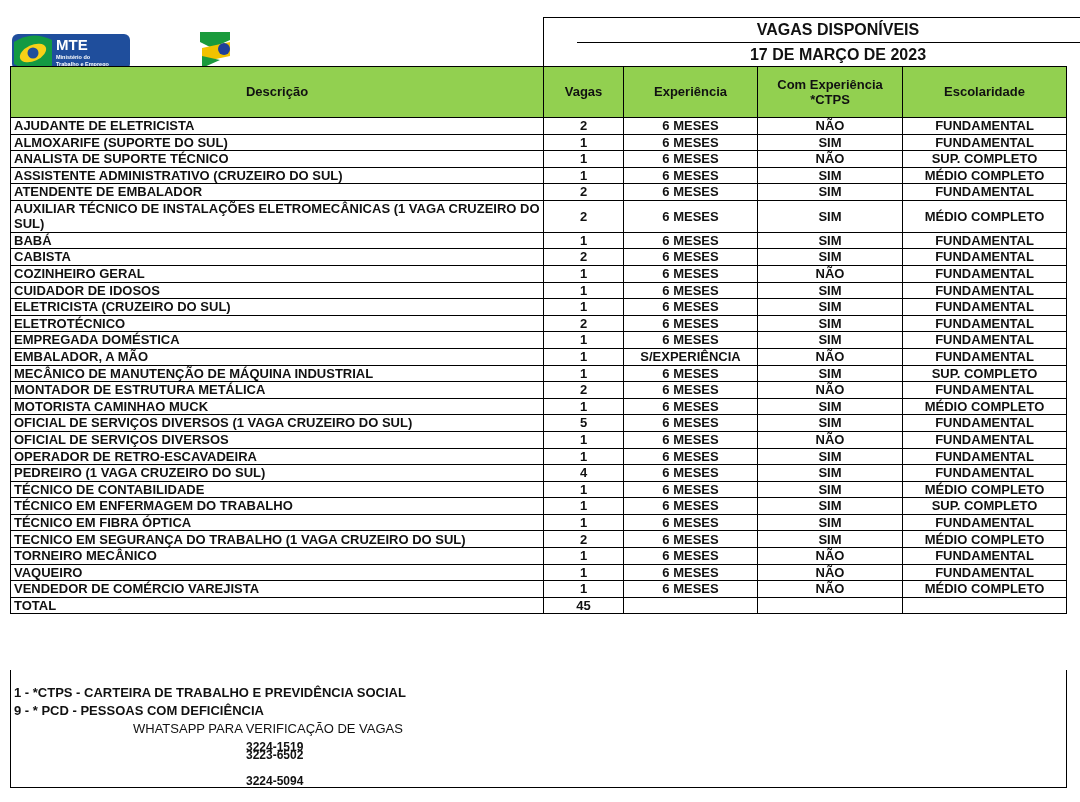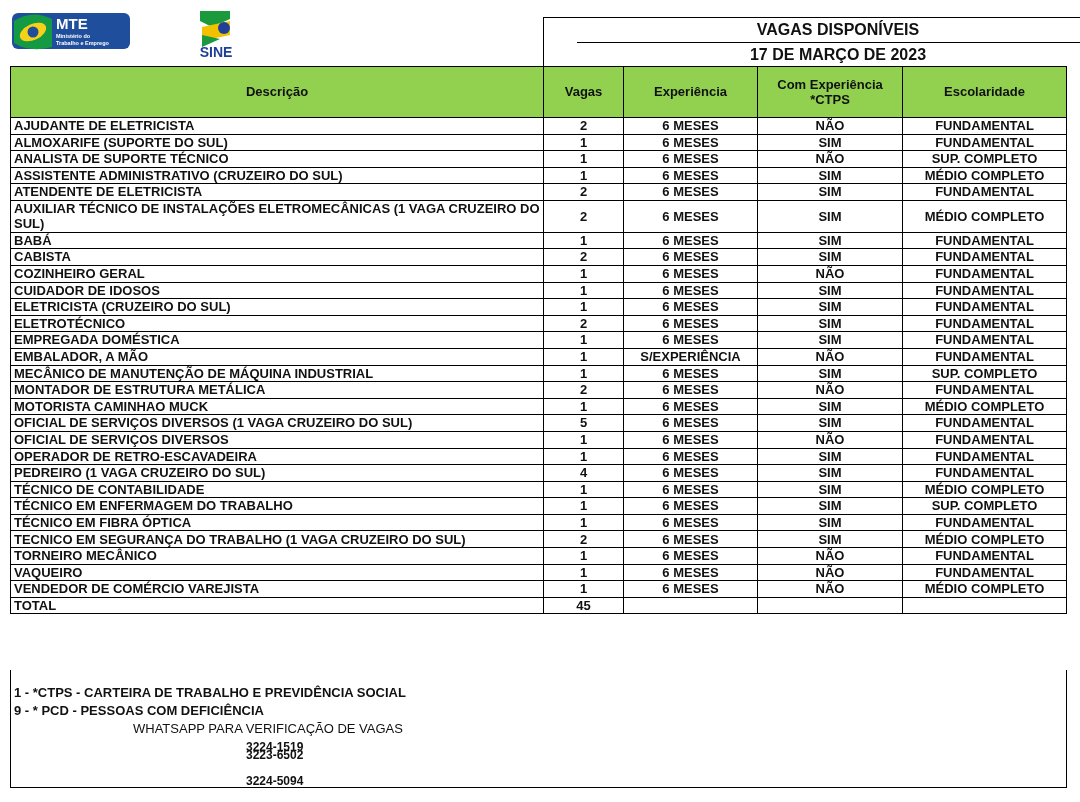--- a/index.html
+++ b/index.html
@@ -1,18 +1,18 @@
 <!DOCTYPE html>
 <html><head>
 <meta charset="utf-8">
 <style>
   html, body { margin: 0; padding: 0; background: #ffffff; }
   body { width: 1080px; height: 802px; position: relative; overflow: hidden;
          font-family: "Liberation Sans", "DejaVu Sans", sans-serif; color: #111; }
-  .logos { position: absolute; left: 10px; top: 7px; width: 530px; height: 50px; }
+  .logos { position: absolute; left: 10px; top: 28px; width: 530px; height: 50px; }
   .mte-logo { position: absolute; left: 2px; top: 4px; width: 120px; height: 40px; }
   .sine-logo { position: absolute; left: 180px; top: 0; width: 52px; height: 52px; }
   .title-box { position: absolute; left: 543px; top: 17px; width: 522px; height: 49px;
                border-left: 1.5px solid #000; border-right: 1.5px solid #000; border-top: 1.5px solid #000; padding-left: 33px; }
   .title-row { height: 24px; display: flex; align-items: center; justify-content: center;
                font-weight: bold; font-size: 16px; }
   .title-row.first { border-bottom: 1.5px solid #000; }
   table.vagas { position: absolute; left: 10px; top: 66px; width: 1056px;
                 border-collapse: collapse; table-layout: fixed; }
   table.vagas th, table.vagas td { border: 1.5px solid #000; padding: 0 3px;
@@ -95,21 +95,21 @@
       <td>SUP. COMPLETO</td>
     </tr>
       <tr style="">
       <td class="desc">ASSISTENTE ADMINISTRATIVO (CRUZEIRO DO SUL)</td>
       <td>1</td>
       <td>6 MESES</td>
       <td>SIM</td>
       <td>MÉDIO COMPLETO</td>
     </tr>
       <tr style="">
-      <td class="desc">ATENDENTE DE ELETRICISTA</td>
+      <td class="desc">ATENDENTE DE EMBALADOR</td>
       <td>2</td>
       <td>6 MESES</td>
       <td>SIM</td>
       <td>FUNDAMENTAL</td>
     </tr>
       <tr style="" class="tall">
       <td class="desc">AUXILIAR TÉCNICO DE INSTALAÇÕES ELETROMECÂNICAS (1 VAGA CRUZEIRO DO SUL)</td>
       <td>2</td>
       <td>6 MESES</td>
       <td>SIM</td>

